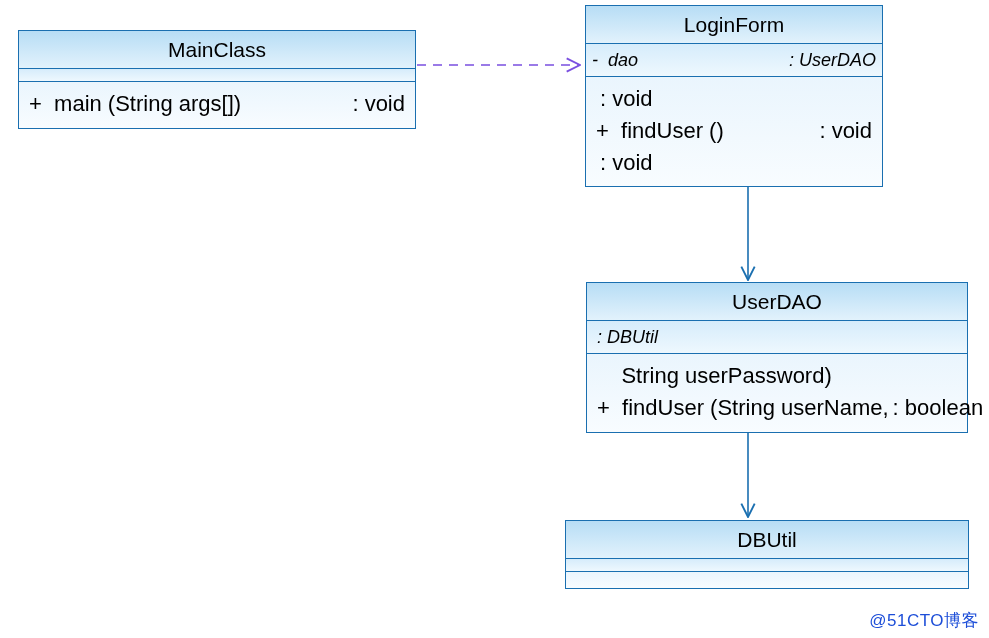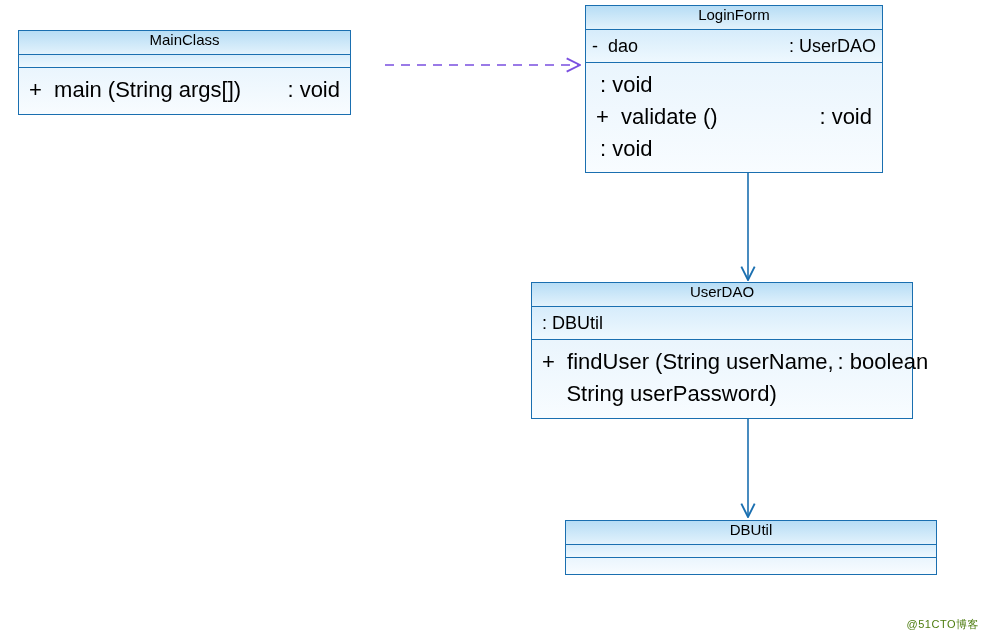--- a/index.html
+++ b/index.html
@@ -20,31 +20,32 @@
     height: 638px;
   }
   .uml-class {
     position: absolute;
     border: 1px solid #1a6fb0;
     background: linear-gradient(180deg, #d6ecfb 0%, #f4fbff 40%, #eef8fe 100%);
     box-sizing: border-box;
   }
   .uml-name {
     text-align: center;
-    padding: 0 4px 6px 4px;
+    padding: 7px 4px 6px 4px;
     border-bottom: 1px solid #1a6fb0;
     background: linear-gradient(180deg, #b7ddf5 0%, #e2f2fc 100%);
-    font-size: 15px;
+    font-size: 21px;
   }
   .uml-attrs {
     border-bottom: 1px solid #1a6fb0;
     padding: 3px 6px;
     font-size: 18px;
     min-height: 6px;
     background: linear-gradient(180deg, #d6ecfb 0%, #eef8fe 100%);
+    font-style: italic;
   }
   .uml-attrs.empty {
     padding: 0;
     height: 12px;
   }
   .uml-ops {
     padding: 6px 10px 8px 10px;
     font-size: 22px;
     background: linear-gradient(180deg, #eaf5fd 0%, #f8fcff 100%);
   }
@@ -55,22 +56,22 @@
     padding: 1px 0;
     line-height: 1.35;
   }
   .uml-sig  { flex: 1 1 auto; white-space: pre; }
   .uml-ret  { flex: 0 0 auto; padding-left: 4px; white-space: pre; }
 
   .watermark {
     position: absolute;
     right: 10px;
     bottom: 6px;
-    color: #4d7c0f;
-    font-size: 11px;
+    color: #1d4ed8;
+    font-size: 17px;
     letter-spacing: .5px;
   }
 
   svg.connectors {
     position: absolute;
     left: 0; top: 0;
     width: 989px;
     height: 638px;
     pointer-events: none;
   }
@@ -92,21 +93,21 @@
       </marker>
     </defs>
 
     <line x1="385" y1="65" x2="580" y2="65" stroke="#7a4fe0" stroke-width="1.6" stroke-dasharray="9 7" marker-end="url(#arrow-open-purple)"></line>
 
     <line x1="748" y1="165" x2="748" y2="280" stroke="#1a6fb0" stroke-width="1.6" marker-end="url(#arrow-open-blue)"></line>
 
     <line x1="748" y1="415" x2="748" y2="517" stroke="#1a6fb0" stroke-width="1.6" marker-end="url(#arrow-open-blue)"></line>
   </svg>
 
-  <div class="uml-class" style="left:18px; top:30px; width:333px;">
+  <div class="uml-class" style="left:18px; top:30px; width:398px;">
     <div class="uml-name">MainClass</div>
     <div class="uml-attrs empty"></div>
     <div class="uml-ops">
       <div class="uml-row">
         <span class="uml-sig">+  main (String args[])</span>
         <span class="uml-ret">: void</span>
       </div>
     </div>
   </div>
 
@@ -116,49 +117,49 @@
       <div class="uml-row">
         <span class="uml-sig">-  dao</span>
         <span class="uml-ret">: UserDAO</span>
       </div>
     </div>
     <div class="uml-ops">
       <div class="uml-row">
         <span class="uml-ret">: void</span>
       </div>
       <div class="uml-row">
-        <span class="uml-sig">+  validate ()  </span>
+        <span class="uml-sig">+  findUser ()  </span>
         <span class="uml-ret">: void</span>
       </div>
       <div class="uml-row">
         <span class="uml-ret">: void</span>
       </div>
     </div>
   </div>
 
-  <div class="uml-class" style="left:531px; top:282px; width:382px;">
+  <div class="uml-class" style="left:586px; top:282px; width:382px;">
     <div class="uml-name">UserDAO</div>
     <div class="uml-attrs">
       <div class="uml-row">
         <span class="uml-ret">: DBUtil</span>
       </div>
     </div>
     <div class="uml-ops">
       <div class="uml-row">
+        <span class="uml-sig">    String userPassword)</span>
+        <span class="uml-ret"></span>
+      </div>
+      <div class="uml-row">
         <span class="uml-sig">+  findUser (String userName,</span>
         <span class="uml-ret">: boolean</span>
-      </div>
-      <div class="uml-row">
-        <span class="uml-sig">    String userPassword)</span>
-        <span class="uml-ret"></span>
       </div>
     </div>
   </div>
 
-  <div class="uml-class" style="left:565px; top:520px; width:372px;">
+  <div class="uml-class" style="left:565px; top:520px; width:404px;">
     <div class="uml-name">DBUtil</div>
     <div class="uml-attrs empty"></div>
     <div class="uml-ops">
       <div class="uml-row">
       </div>
     </div>
   </div>
 
   <div class="watermark">@51CTO博客</div>
 </div>

